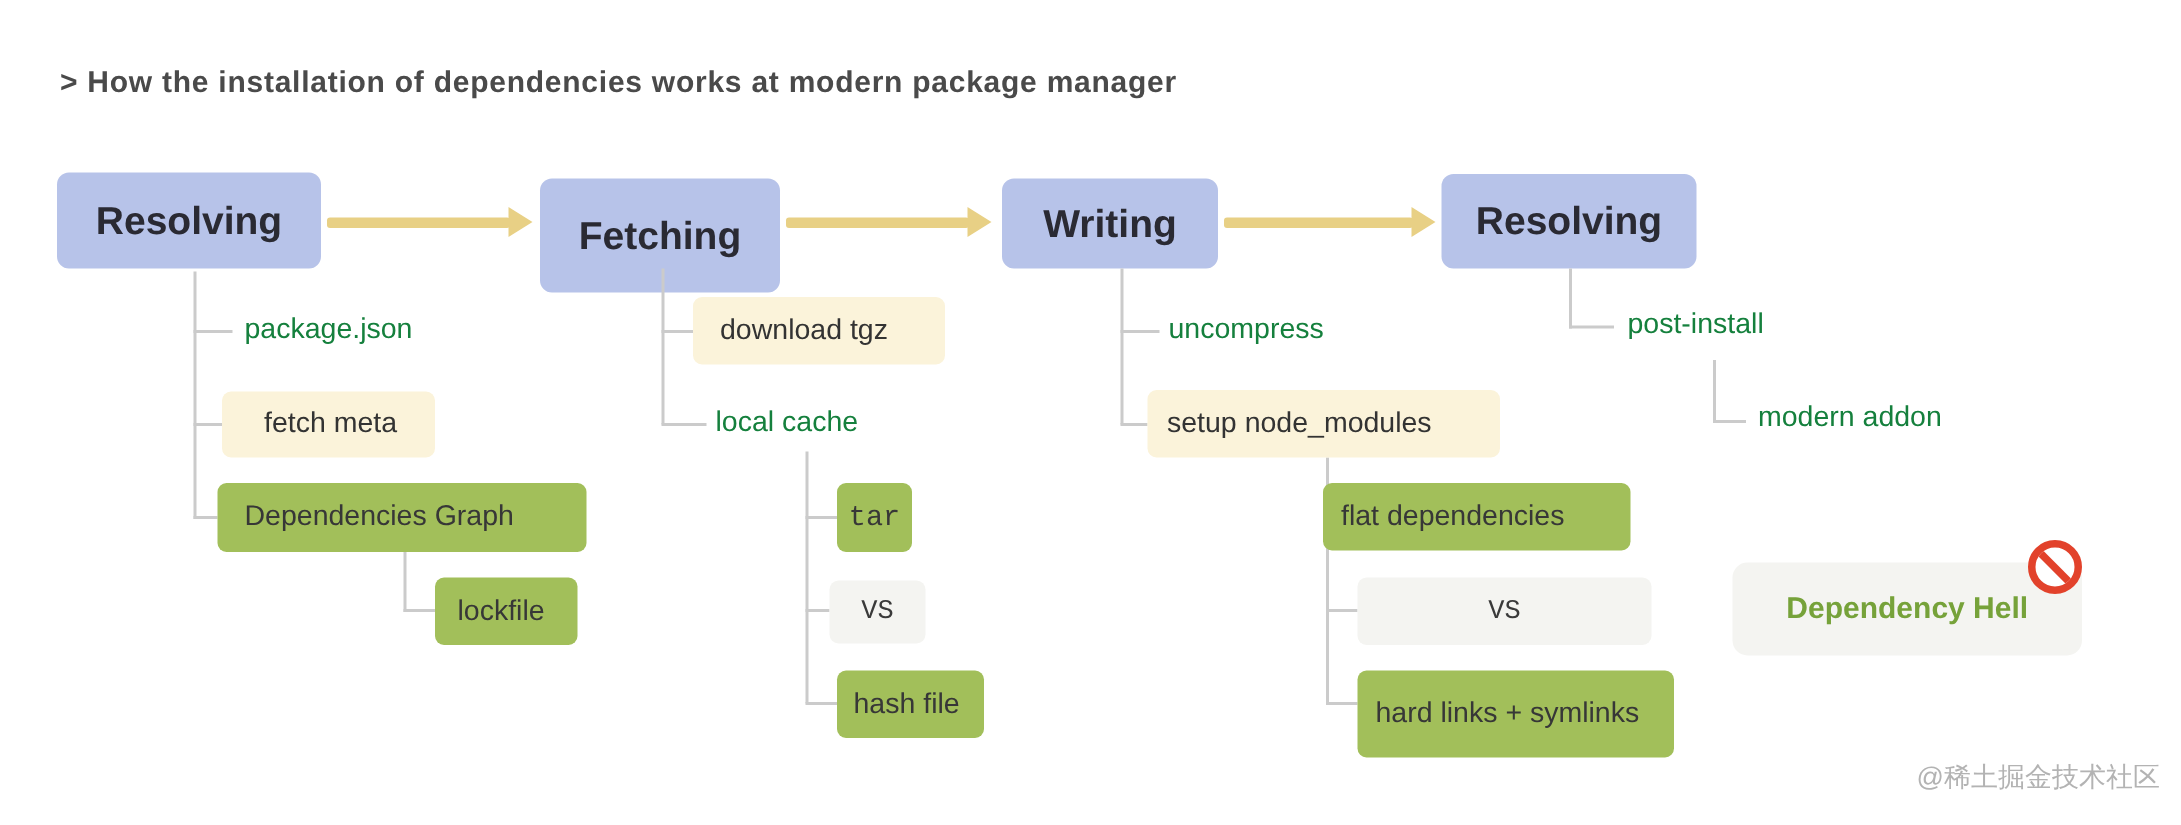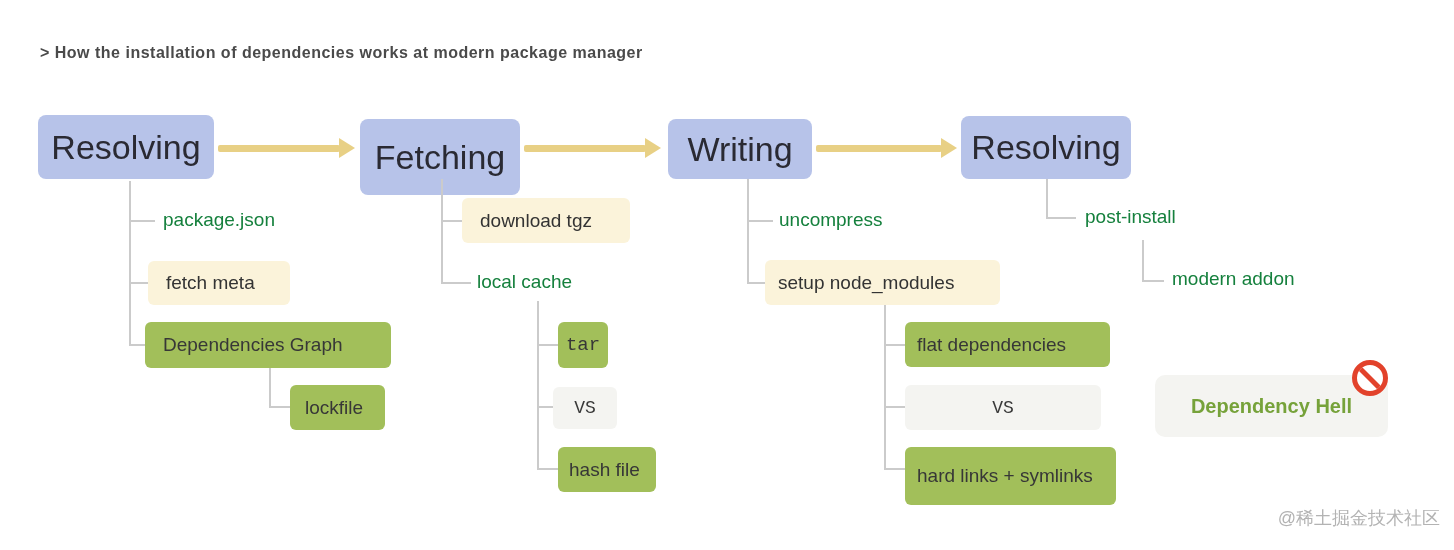--- a/index.html
+++ b/index.html
@@ -21,34 +21,34 @@
     position: relative;
     width: 1454px;
     height: 550px;
     background: #ffffff;
     overflow: hidden;
   }
   .title {
     position: absolute;
     left: 40px;
     top: 44px;
-    font-size: 16px;
+    font-size: 20px;
     font-weight: 700;
     color: #4a4a4a;
     letter-spacing: 0.5px;
   }
   .stage {
     position: absolute;
     background: var(--stage-bg);
     border-radius: 8px;
     display: flex;
     align-items: center;
     justify-content: center;
-    font-size: 34px;
-    font-weight: 400;
+    font-size: 26px;
+    font-weight: 700;
     color: #2a2a33;
   }
   .arrow {
     position: absolute;
     height: 7px;
     background: var(--arrow);
     border-radius: 2px;
   }
   .arrow::after {
     content: '';
@@ -163,33 +163,33 @@
   <div class="hline" style="left:884px;top:344px;width:21px"></div>
   <div class="hline" style="left:884px;top:406px;width:21px"></div>
   <div class="hline" style="left:884px;top:468px;width:21px"></div>
 
   <div class="vline" style="left:1046px;top:179px;height:40px"></div>
   <div class="hline" style="left:1046px;top:217px;width:30px"></div>
   <div class="vline" style="left:1142px;top:240px;height:42px"></div>
   <div class="hline" style="left:1142px;top:280px;width:22px"></div>
 
   <div class="tnode" style="left:163px;top:209px">package.json</div>
-  <div class="bnode cream" style="left:148px;top:261px;width:142px;height:44px;padding-left:18px">fetch meta</div>
+  <div class="bnode cream" style="left:148px;top:261px;width:142px;height:44px;padding-left:28px">fetch meta</div>
   <div class="bnode green" style="left:145px;top:322px;width:246px;height:46px;padding-left:18px">Dependencies Graph</div>
   <div class="bnode green" style="left:290px;top:385px;width:95px;height:45px;padding-left:15px">lockfile</div>
 
   <div class="bnode cream" style="left:462px;top:198px;width:168px;height:45px;padding-left:18px">download tgz</div>
   <div class="tnode" style="left:477px;top:271px">local cache</div>
   <div class="bnode green center" style="left:558px;top:322px;width:50px;height:46px">tar</div>
   <div class="bnode grayb center" style="left:553px;top:387px;width:64px;height:42px">VS</div>
   <div class="bnode green" style="left:558px;top:447px;width:98px;height:45px;padding-left:11px">hash file</div>
 
   <div class="tnode" style="left:779px;top:209px">uncompress</div>
   <div class="bnode cream" style="left:765px;top:260px;width:235px;height:45px;padding-left:13px">setup node_modules</div>
-  <div class="bnode green" style="left:905px;top:322px;width:205px;height:45px;padding-left:12px">flat dependencies</div>
+  <div class="bnode green" style="left:882px;top:322px;width:205px;height:45px;padding-left:12px">flat dependencies</div>
   <div class="bnode grayb center" style="left:905px;top:385px;width:196px;height:45px">VS</div>
   <div class="bnode green" style="left:905px;top:447px;width:211px;height:58px;padding-left:12px">hard links + symlinks</div>
 
   <div class="tnode" style="left:1085px;top:206px">post-install</div>
   <div class="tnode" style="left:1172px;top:268px">modern addon</div>
 
   <div class="hell-box" style="left:1155px;top:375px;width:233px;height:62px">Dependency Hell</div>
   <div class="no-entry" style="left:1352px;top:360px;width:36px;height:36px"></div>
 
   <div class="watermark">@稀土掘金技术社区</div>

